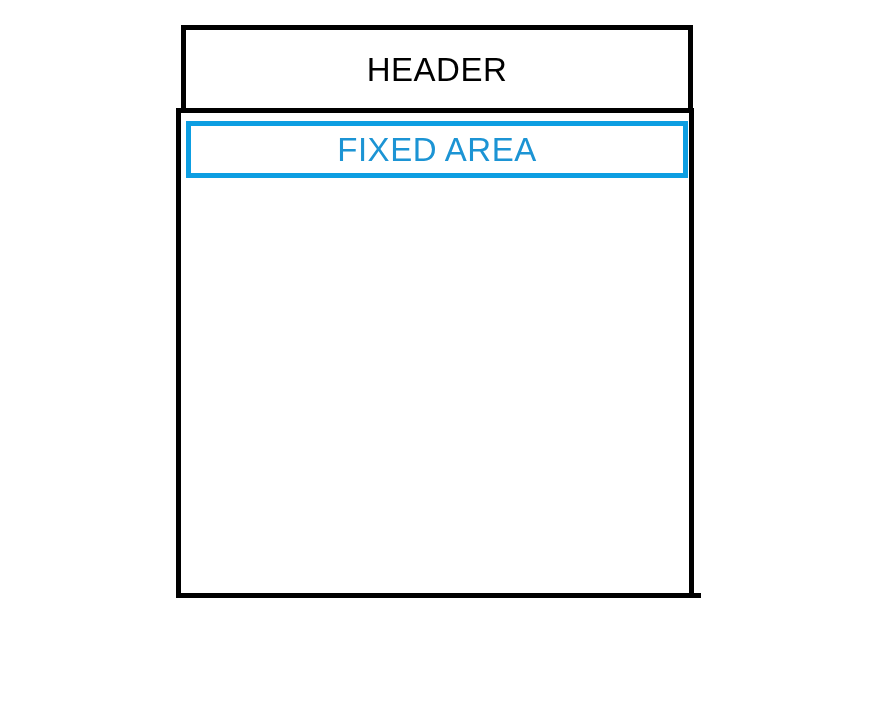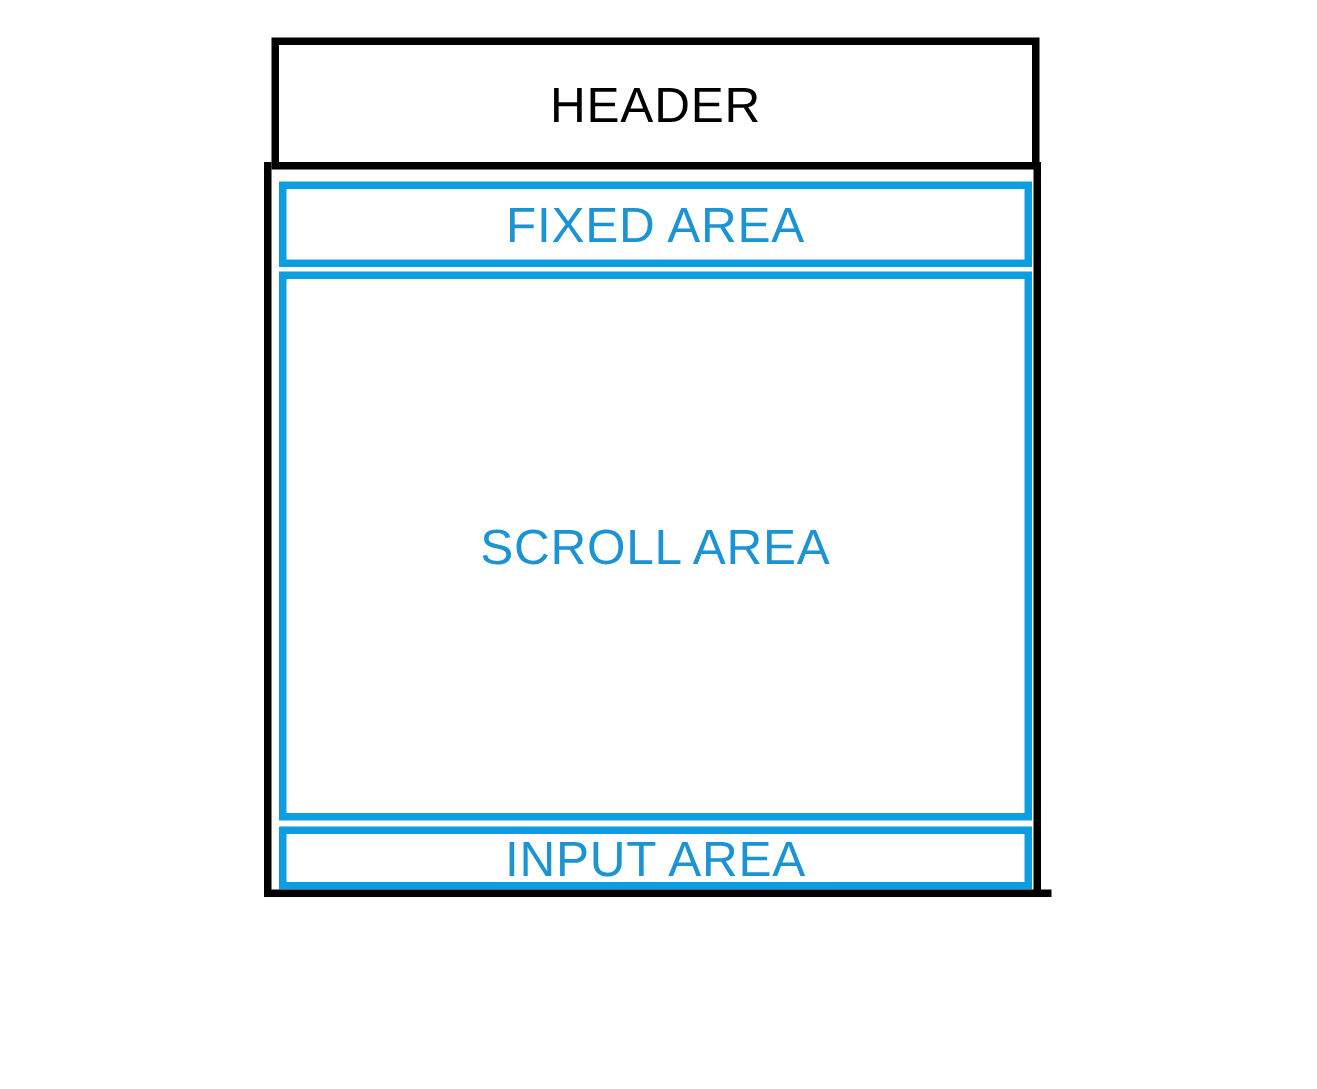--- a/index.html
+++ b/index.html
@@ -87,25 +87,19 @@
     <span class="label-black">HEADER</span>
   </div>
 
   <div id="body-line-left" class="abs vline"></div>
   <div id="body-line-right" class="abs vline"></div>
 
   <div id="fixed-area-box" class="abs bluebox">
     <span class="label-blue">FIXED AREA</span>
   </div>
 
-  <div id="scroll-area-box" class="abs bluebox">
-    <span class="label-blue">SCROLL AREA</span>
-  </div>
 
-  <div id="input-area-box" class="abs bluebox">
-    <span class="label-blue">INPUT AREA</span>
-  </div>
 
   <div id="tabs-top-line" class="abs hline"></div>
 
 
 
 </div>
 
 </body></html>

